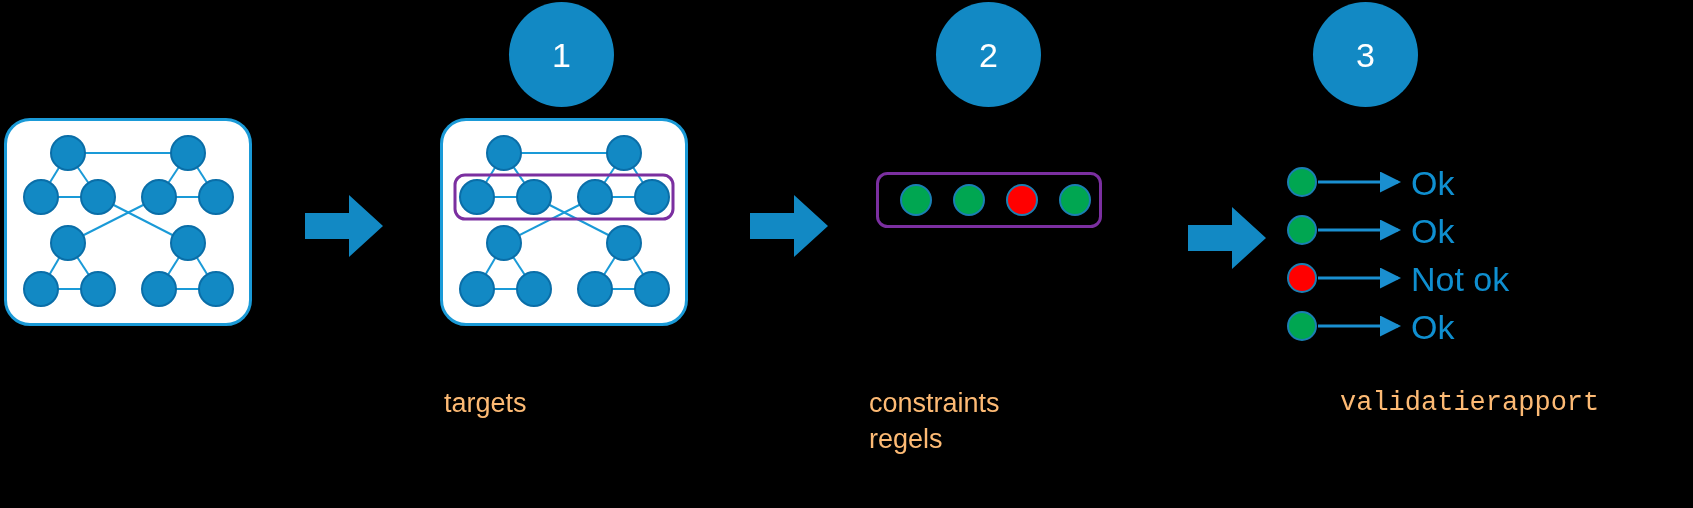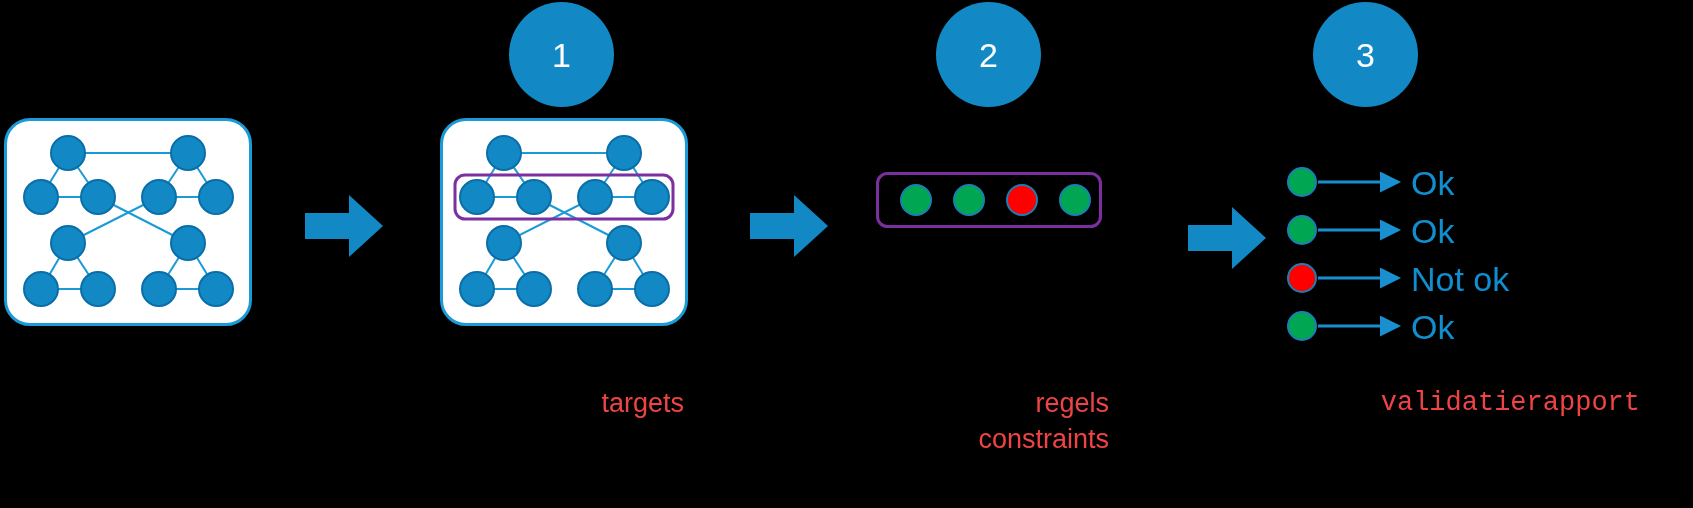--- a/index.html
+++ b/index.html
@@ -34,24 +34,24 @@
   
   .graph-panel {
     background: #ffffff;
     border: 3px solid #1a9ad7;
     border-radius: 26px;
     box-sizing: border-box;
   }
 
   
   .caption {
-    color: #ef4444;
+    color: #fdba74;
     font-size: 27px;
     line-height: 1.32;
-    text-align: right;
+    text-align: left;
     font-family: "Liberation Sans", sans-serif;
     white-space: nowrap;
   }
 
   .result-label {
     color: #0f8fd0;
     font-size: 34px;
     font-family: "Liberation Sans", sans-serif;
     white-space: nowrap;
     line-height: 1;
@@ -172,22 +172,22 @@
     <svg width="226" height="56" viewBox="0 0 226 56">
       <rect x="1.5" y="1.5" width="223" height="53" rx="10" ry="10" fill="none" stroke="#7b2fa0" stroke-width="3"></rect>
       <circle cx="40" cy="28" r="15" fill="#00a651" stroke="#1a7fb3" stroke-width="2"></circle>
       <circle cx="93" cy="28" r="15" fill="#00a651" stroke="#1a7fb3" stroke-width="2"></circle>
       <circle cx="146" cy="28" r="15" fill="#ff0000" stroke="#1a7fb3" stroke-width="2"></circle>
       <circle cx="199" cy="28" r="15" fill="#00a651" stroke="#1a7fb3" stroke-width="2"></circle>
     </svg>
   </div>
 
   <div class="abs caption" style="left:869px; top:386px; width:240px;">
+    <div>constraints</div>
     <div>regels</div>
-    <div>constraints</div>
   </div>
 
   <div class="abs" style="left:1188px; top:207px; width:78px; height:62px;">
     <svg width="78" height="62" viewBox="0 0 78 62">
       <polygon points="0,18 44,18 44,0 78,31 44,62 44,44 0,44" fill="#1289c4"></polygon>
     </svg>
   </div>
 
   <div class="abs" style="left:1276px; top:160px; width:300px; height:190px;">
     <svg width="300" height="190" viewBox="0 0 300 190">

